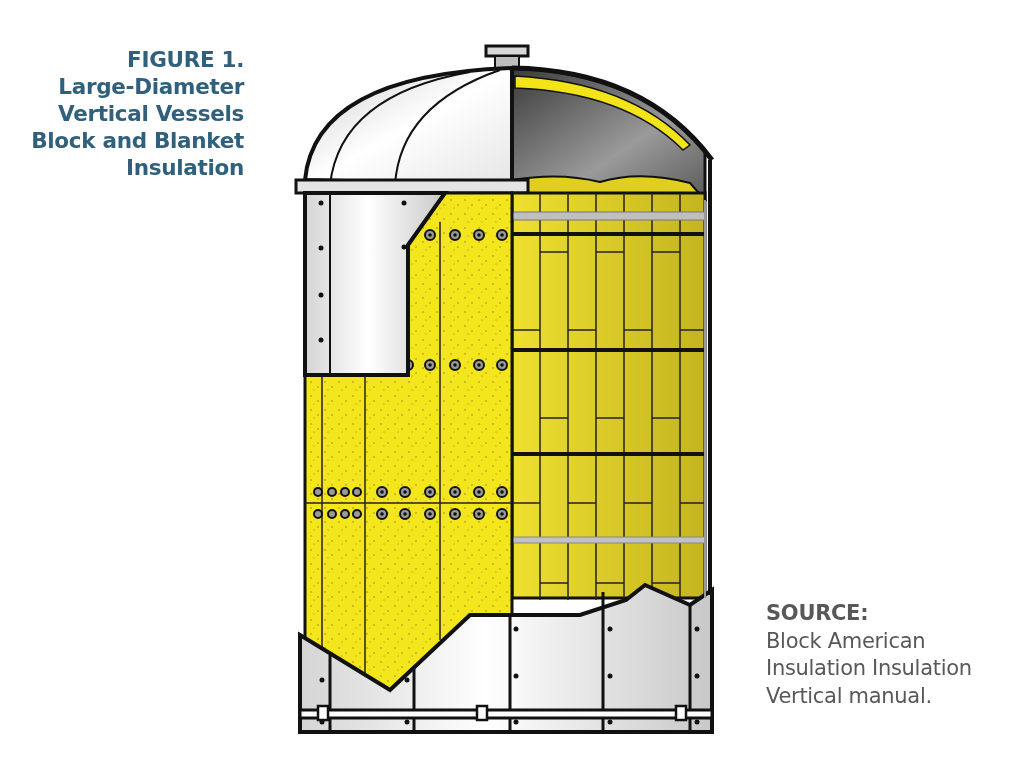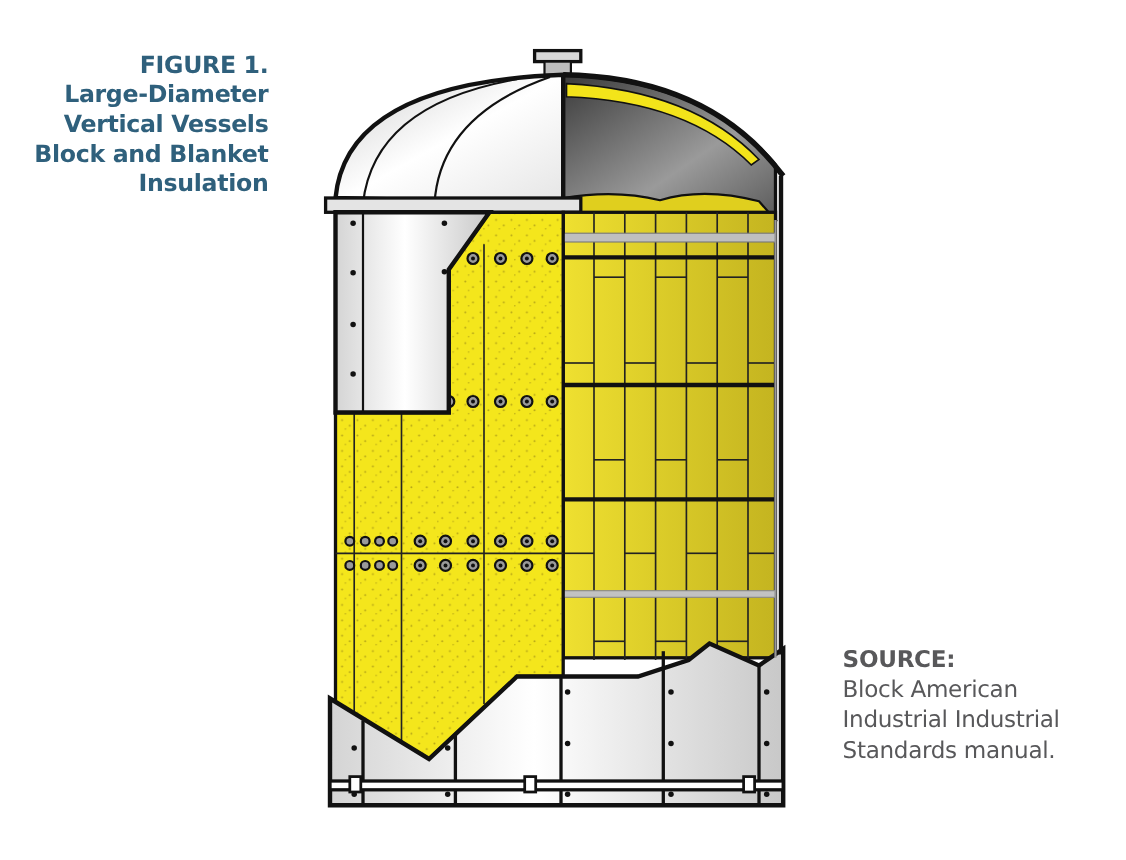--- a/index.html
+++ b/index.html
@@ -4,42 +4,42 @@
 <style>
   html, body { margin:0; padding:0; background:#ffffff; }
   body { width:1024px; height:782px; position:relative; overflow:hidden; font-family:"Liberation Sans", sans-serif; }
   .caption {
     position:absolute; right:780px; top:46px; width:260px;
     text-align:right; color:#2f607c; font-weight:bold; font-size:21.5px; line-height:27px;
     font-family:"DejaVu Sans", sans-serif; letter-spacing:-0.3px;
   }
   .caption div { white-space:nowrap; }
   .source {
-    position:absolute; left:766px; top:586px; color:#58585a; font-size:21px; line-height:27.5px;
+    position:absolute; left:766px; top:600px; color:#58585a; font-size:21px; line-height:27.5px;
     font-family:"DejaVu Sans", sans-serif; letter-spacing:-0.3px;
   }
   .source .hdr { font-weight:bold; }
   .figure { position:absolute; left:290px; top:40px; width:440px; height:700px; }
 </style>
 </head>
 <body>
 
 <div class="caption">
   <div>FIGURE 1.</div>
   <div>Large-Diameter</div>
   <div>Vertical Vessels</div>
   <div>Block and Blanket</div>
   <div>Insulation</div>
 </div>
 
 <div class="source">
   <div class="hdr">SOURCE:</div>
   <div>Block American</div>
-  <div>Industrial Industrial</div>
-  <div>Standards manual.</div>
+  <div>Insulation Insulation</div>
+  <div>Vertical manual.</div>
 </div>
 
 <div class="figure">
 <svg width="440" height="700" viewBox="290 40 440 700" xmlns="http://www.w3.org/2000/svg">
   <defs>
     <linearGradient id="metal" x1="0" x2="1" y1="0" y2="0">
       <stop offset="0" stop-color="#d4d4d4"></stop>
       <stop offset="0.45" stop-color="#ffffff"></stop>
       <stop offset="1" stop-color="#c8c8c8"></stop>
     </linearGradient>

